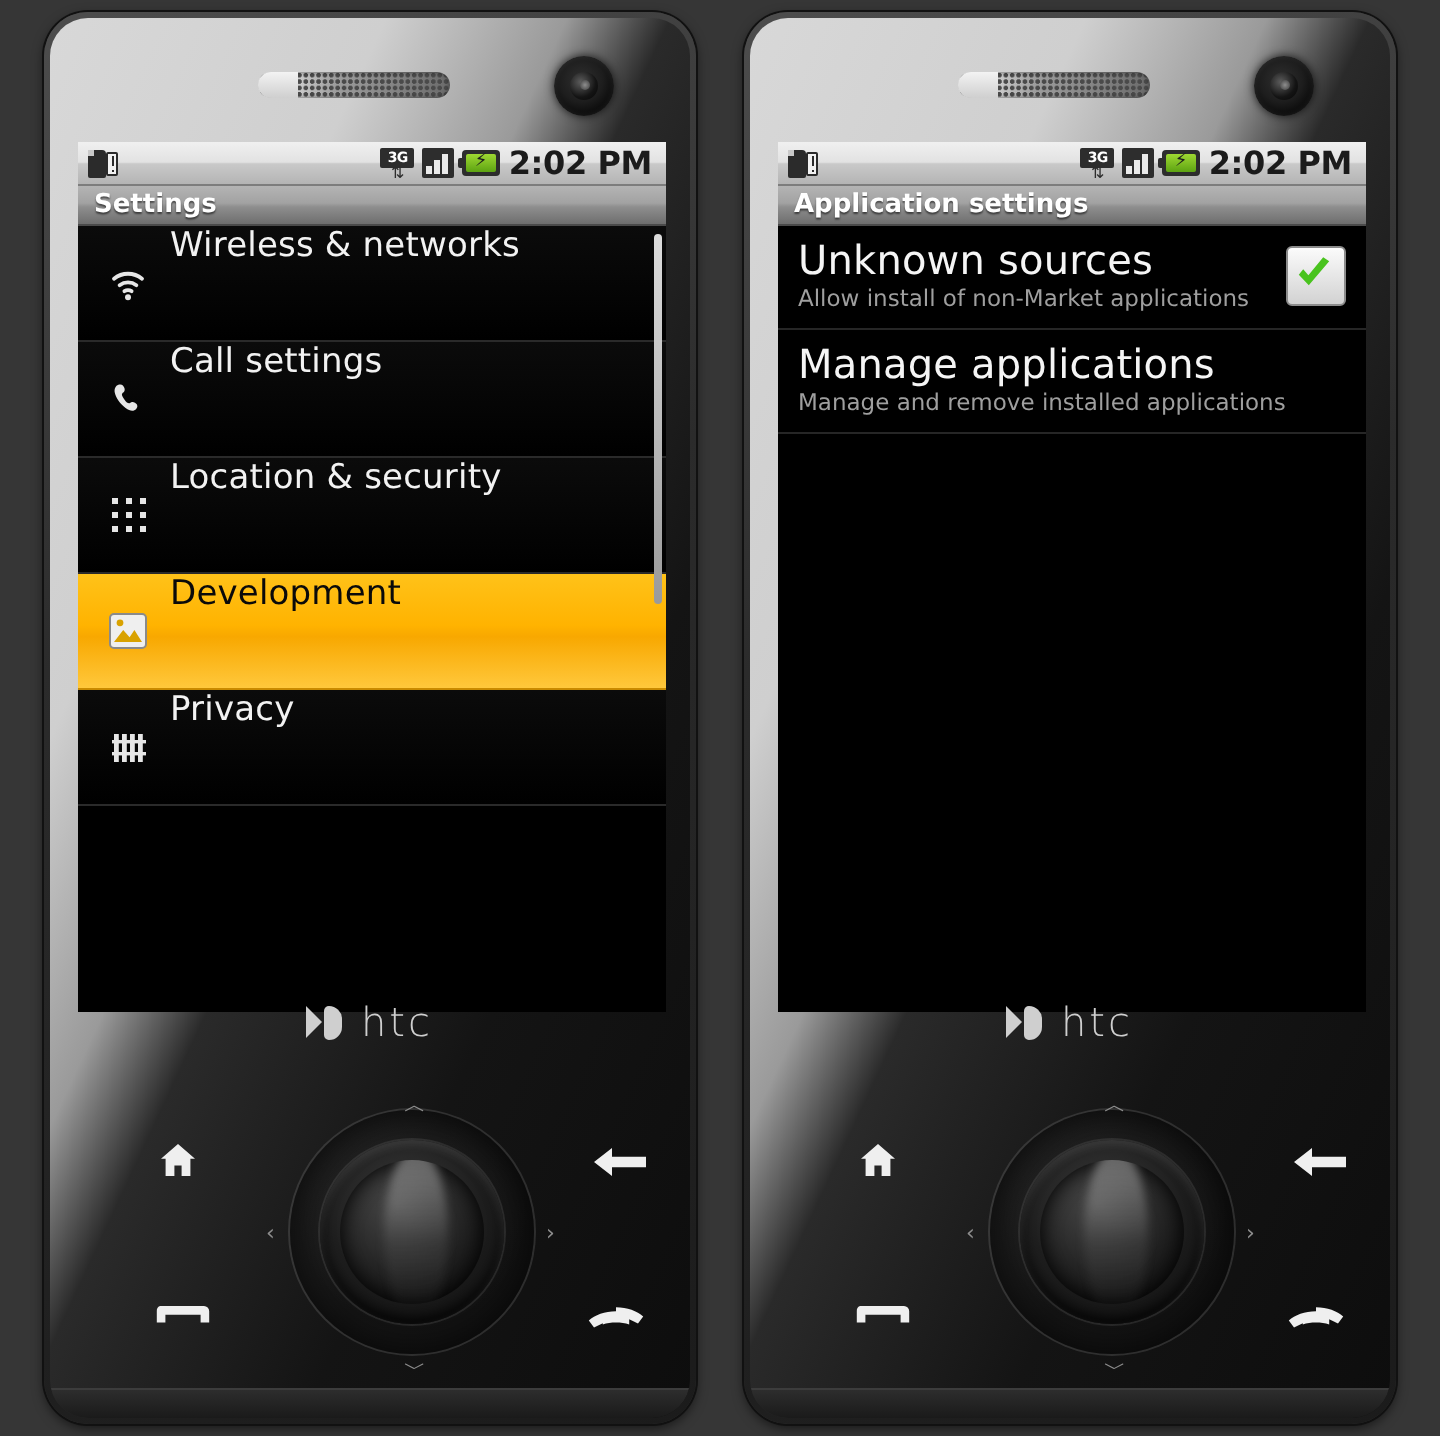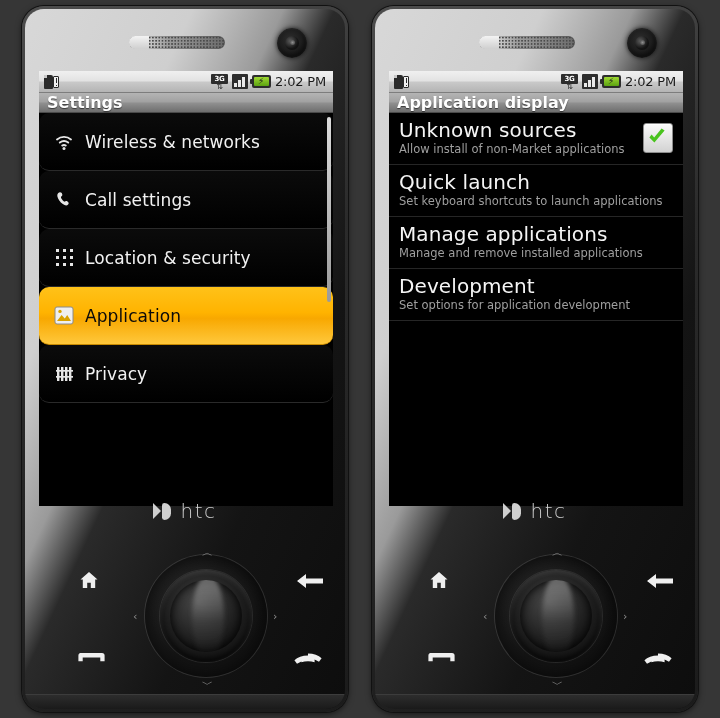--- a/index.html
+++ b/index.html
@@ -83,21 +83,21 @@
   
   .statusbar{
     height:22px;display:flex;align-items:center;
     background:linear-gradient(#f0f0f0 0%,#e2e2e2 48%,#c9c9c9 52%,#b4b4b4 100%);
     border-bottom:1px solid #7d7d7d;
     padding:0 5px;
     box-sizing:border-box;
   }
   .sb-left{display:flex;align-items:center;gap:3px;}
   .sb-right{margin-left:auto;display:flex;align-items:center;gap:4px;}
-  .sb-time{font-size:13px;font-weight:normal;color:#1b1b1b;letter-spacing:-.2px;padding-right:2px;}
+  .sb-time{font-size:16px;font-weight:bold;color:#1b1b1b;letter-spacing:-.2px;padding-right:2px;}
 
   
   .ic-sd{position:relative;width:15px;height:16px;}
   .ic-sd .body{position:absolute;left:0;top:1px;width:9px;height:14px;background:#2b2b2b;border-radius:1px 2px 1px 1px;}
   .ic-sd .notch{position:absolute;left:0;top:1px;width:3px;height:3px;background:#c9c9c9;}
   .ic-sd .bang{position:absolute;left:9px;top:2px;width:6px;height:12px;background:#f2f2f2;border:1px solid #2b2b2b;box-sizing:border-box;border-radius:1px;}
   .ic-sd .bang i{position:absolute;left:1.5px;top:1.5px;width:1.5px;height:5px;background:#2b2b2b;}
   .ic-sd .bang i.d{top:8px;height:1.5px;}
 
   
@@ -120,29 +120,28 @@
   .ic-batt .tip{position:absolute;left:-2px;top:4px;width:2px;height:5px;background:#2d2d2d;border-radius:1px 0 0 1px;}
   .ic-batt .fill{position:absolute;left:2px;top:2px;right:2px;bottom:2px;background:linear-gradient(#9ed832,#5da312);border-radius:1px;}
   .ic-batt .bolt{position:absolute;left:6px;top:1px;color:#1d1d1d;font-size:9px;line-height:11px;font-weight:bold;}
 
   
   .titlebar{
     height:20px;display:flex;align-items:center;padding-left:8px;box-sizing:border-box;
     background:linear-gradient(#b4b4b4 0%,#a2a2a2 45%,#8e8e8e 55%,#6e6e6e 100%);
     border-bottom:1px solid #4a4a4a;
   }
-  .titlebar .t{font-size:16px;font-weight:bold;color:#fff;text-shadow:0 1px 1px rgba(0,0,0,.55);}
+  .titlebar .t{font-size:13px;font-weight:bold;color:#fff;text-shadow:0 1px 1px rgba(0,0,0,.55);}
 
   
   .list{position:relative;background:#000;height:393px;overflow:hidden;}
   .row{
-    position:relative;display:flex;align-items:center;box-sizing:border-box;
+    position:relative;display:flex;box-sizing:border-box;
     border-bottom:1px solid #2a2a2a;
     background:linear-gradient(#0b0b0b,#000);
-    border-radius:10px;
   }
   .row.tall{height:58px;padding:0 10px;}
   .row .ic{width:30px;flex:0 0 30px;display:flex;align-items:center;justify-content:center;color:#e6e6e6;}
   .row .lbl{font-size:17px;color:#f2f2f2;padding-left:6px;letter-spacing:.1px;}
   .row.sel{
     background:linear-gradient(#ffc219 0%,#ffb300 45%,#f8a800 55%,#ffc83c 100%);
     border-bottom:1px solid #c98a00;
   }
   .row.sel .lbl{color:#0a0a0a;}
 
@@ -321,21 +320,21 @@
           </div>
 
           <div class="row tall sel">
             <div class="ic">
               <svg width="20" height="19" viewBox="0 0 20 19">
                 <rect x="1" y="1" width="18" height="17" rx="2" fill="#efefef" stroke="#8a8a8a"></rect>
                 <path d="M3 15l4.6-6 3.2 3.6L13.2 9 17 15z" fill="#d9a200"></path>
                 <circle cx="6" cy="5.4" r="1.7" fill="#d9a200"></circle>
                 </svg>
             </div>
-            <div class="lbl">Application</div>
+            <div class="lbl">Development</div>
           </div>
 
           <div class="row tall">
             <div class="ic">
               <svg width="19" height="18" viewBox="0 0 19 18">
                   <g fill="#e6e6e6">
                 <rect x="2" y="2" width="2.4" height="14"></rect>
                     <rect x="6" y="2" width="2.4" height="14"></rect>
                 <rect x="10" y="2" width="2.4" height="14"></rect>
                     <rect x="14" y="2" width="2.4" height="14"></rect>
@@ -436,58 +435,46 @@
             <div class="ic-batt">
               <div class="tip"></div>
                 <div class="fill"></div>
                 <div class="bolt">⚡</div>
             </div>
             <div class="sb-time">2:02 PM</div>
           </div>
         </div>
 
         <div class="titlebar">
-          <div class="t">Application display</div>
+          <div class="t">Application settings</div>
         </div>
 
         <div class="list">
 
           <div class="row2">
             <div class="txt">
               <div class="t1">Unknown sources</div>
               <div class="t2">Allow install of non-Market applications</div>
             </div>
             <div class="chk">
               <svg width="20" height="20" viewBox="0 0 20 20">
                 <path d="M2.4 10.4 L7.4 15.6 L17.6 3.6 L14.6 1.6 L7.2 10.6 L4.6 7.6 Z" fill="#49c31e"></path>
               </svg>
             </div>
           </div>
 
-          <div class="row2">
-            <div class="txt">
-              <div class="t1">Quick launch</div>
-              <div class="t2">Set keyboard shortcuts to launch applications</div>
-            </div>
-          </div>
 
           <div class="row2">
             <div class="txt">
               <div class="t1">Manage applications</div>
               <div class="t2">Manage and remove installed applications</div>
             </div>
           </div>
 
 
-          <div class="row2">
-            <div class="txt">
-              <div class="t1">Development</div>
-              <div class="t2">Set options for application development</div>
-            </div>
-          </div>
 
         </div>
       </div>
 
       <div class="logo">
         <div class="mark">
             <div class="a"></div>
             <div class="b"></div>
           </div>
         <div class="wm">htc</div>

